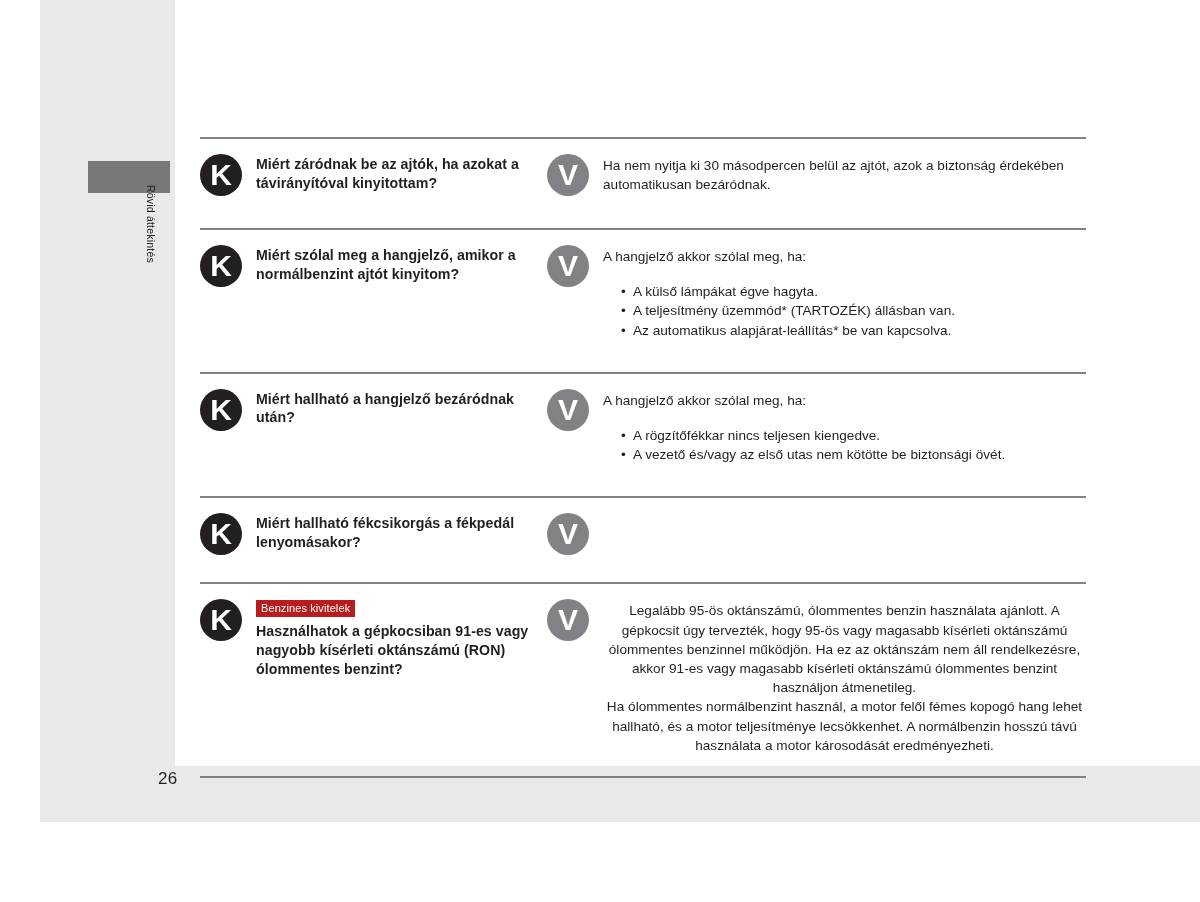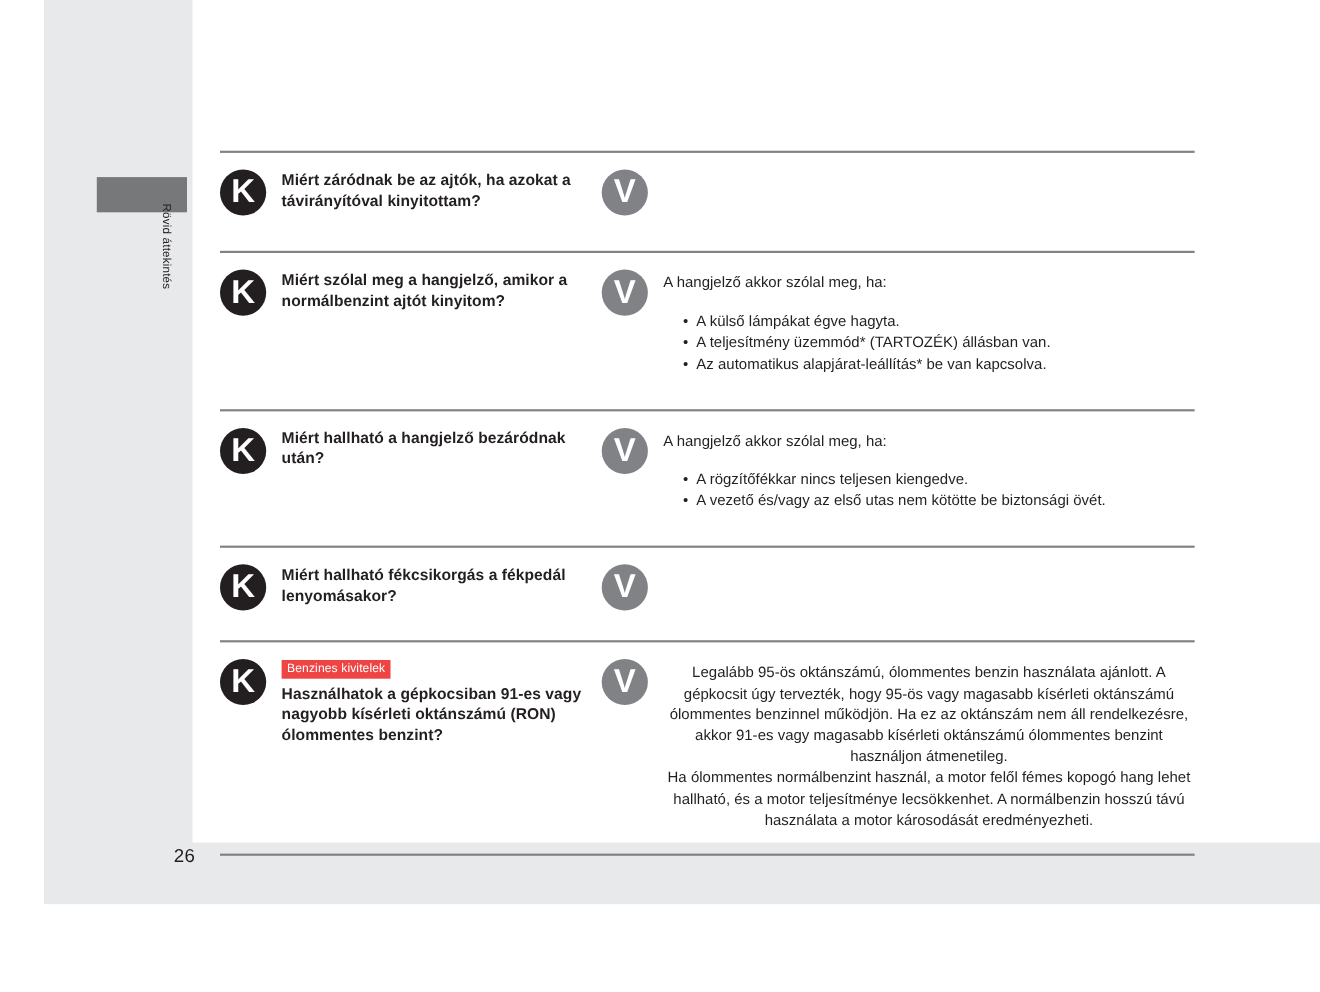--- a/index.html
+++ b/index.html
@@ -155,21 +155,21 @@
     top: 0;
   }
 
   .a-text p {
     margin: 0;
     text-align: center;
   }
 
   .badge {
     display: inline-block;
-    background: #ef4444;
+    background: #b91c1c;
     color: #ffffff;
     font-size: 11px;
     font-weight: normal;
     line-height: 14px;
     padding: 1px 5px 2px 5px;
     margin-bottom: 3px;
     letter-spacing: 0.1px;
     text-align: center;
   }
 
@@ -195,20 +195,23 @@
     <div class="divider"></div>
         <div class="row r1">
           <div class="q-cell">
             <div class="bubble k">K</div>
             <div>
               <div class="q-text">Miért záródnak be az ajtók, ha azokat a távirányítóval kinyitottam?</div>
             </div>
           </div>
           <div class="a-cell">
             <div class="bubble v">V</div>
+            <div class="a-text">
+              <span class="lead">Ha nem nyitja ki 30 másodpercen belül az ajtót, azok a biztonság érdekében automatikusan bezáródnak.</span>
+            </div>
           </div>
         </div>
         <div class="divider"></div>
         <div class="row r2">
           <div class="q-cell">
             <div class="bubble k">K</div>
             <div>
               <div class="q-text">Miért szólal meg a hangjelző, amikor a normálbenzint ajtót kinyitom?</div>
             </div>
           </div>

